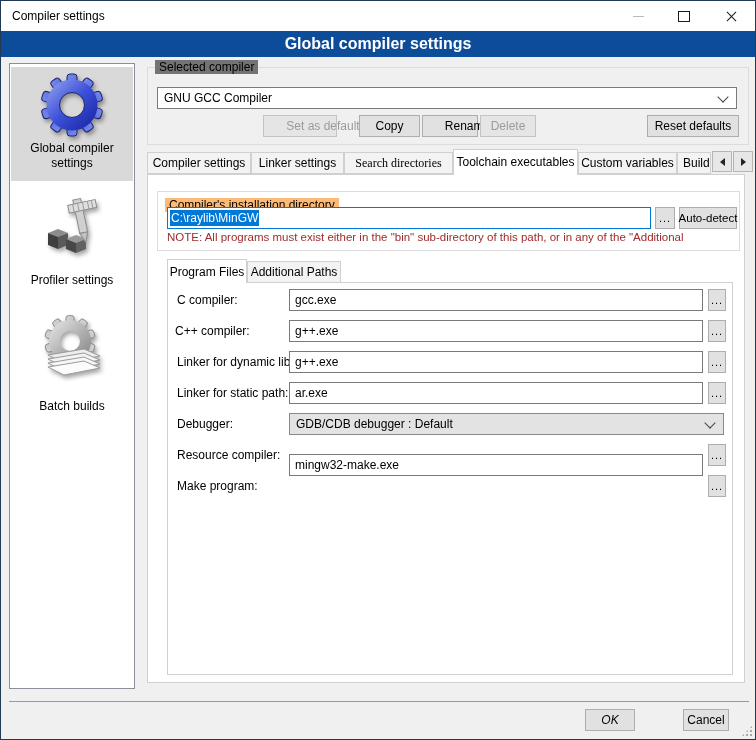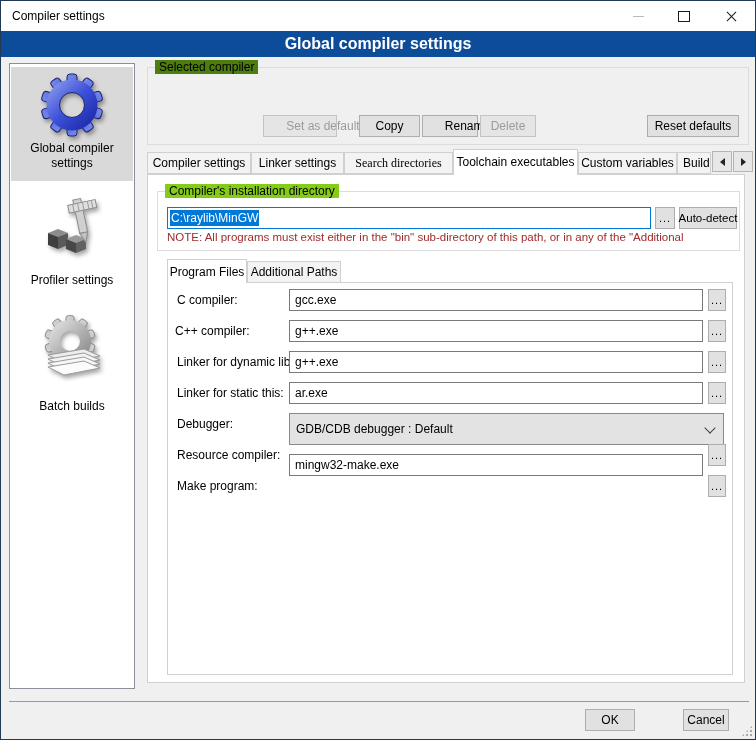--- a/index.html
+++ b/index.html
@@ -147,21 +147,25 @@
         <path d="M-24 8 L12 2 L28 9 L-8 16 Z" fill="#ededed" stroke="#9a9a9a"></path>
         <path d="M-24 12 L12 6 L28 13 L-8 20 Z" fill="#f3f3f3" stroke="#9a9a9a"></path>
         <path d="M-24 16 L12 10 L28 17 L-8 24 Z" fill="#f7f7f7" stroke="#9a9a9a"></path>
         <path d="M-24 20 L12 14 L28 21 L-8 28 Z" fill="#fbfbfb" stroke="#9a9a9a"></path>
       </g>
     </svg>
   </div>
   <div class="abs side-label" style="left:10px;top:398px;">Batch builds</div>
 
   <div class="abs groupbox" style="left:146px;top:66px;width:600px;height:76px;"></div>
-  <div class="abs glabel" style="left:154px;top:59px;background:#4d7c0f;">Selected compiler</div>
+  <div class="abs glabel" style="left:154px;top:59px;background:#737373;">Selected compiler</div>
+  <div class="abs combo" style="left:156px;top:86px;width:580px;height:22px;">
+    <span class="txt">GNU GCC Compiler</span>
+    <span class="chev"></span>
+  </div>
   <div class="abs btn disabled" style="left:262px;top:114px;width:74px;height:22px;padding-left:46px;">Set as default</div>
   <div class="abs btn" style="left:358px;top:114px;width:61px;height:22px;">Copy</div>
   <div class="abs btn" style="left:421px;top:114px;width:56px;height:22px;padding-left:35px;">Rename</div>
   <div class="abs btn disabled" style="left:479px;top:114px;width:56px;height:22px;">Delete</div>
   <div class="abs btn" style="left:646px;top:114px;width:92px;height:22px;">Reset defaults</div>
 
   <div class="abs tab" style="left:146px;top:151px;width:104px;">Compiler settings</div>
   <div class="abs tab" style="left:250px;top:151px;width:93px;">Linker settings</div>
   <div class="abs tab" style="left:343px;top:151px;width:109px;font-family:Liberation Serif, serif;">Search directories</div>
   <div class="abs tab active" style="left:452px;top:148px;width:125px;height:26px;">Toolchain executables</div>
@@ -170,21 +174,21 @@
   <div class="abs scrollbtn" style="left:711px;top:150px;">
     <span class="tri-l"></span>
   </div>
   <div class="abs scrollbtn" style="left:732px;top:150px;">
     <span class="tri-r"></span>
   </div>
 
   <div class="abs panel" style="left:146px;top:173px;width:598px;height:509px;"></div>
 
   <div class="abs groupbox" style="left:156px;top:190px;width:581px;height:58px;"></div>
-  <div class="abs glabel" style="left:164px;top:183px;background:#84cc16;">Compiler's installation directory</div>
+  <div class="abs glabel" style="left:164px;top:197px;background:#fdba74;">Compiler's installation directory</div>
   <div class="abs textbox" style="left:166px;top:206px;width:484px;height:22px;">
     <span class="seltext">C:\raylib\MinGW</span>
   </div>
   <div class="abs btn browse" style="left:654px;top:206px;width:20px;height:22px;">...</div>
   <div class="abs btn" style="left:678px;top:206px;width:58px;height:22px;font-size:11.5px;">Auto-detect</div>
   <div class="abs note" style="left:166px;top:230px;width:568px;height:15px;">NOTE: All programs must exist either in the "bin" sub-directory of this path, or in any of the "Additional</div>
 
   <div class="abs tab active" style="left:166px;top:258px;width:80px;height:24px;">Program Files</div>
   <div class="abs tab" style="left:246px;top:260px;width:94px;">Additional Paths</div>
   <div class="abs panel" style="left:166px;top:281px;width:566px;height:393px;"></div>
@@ -194,35 +198,35 @@
   <div class="abs btn browse" style="left:707px;top:288px;width:18px;height:22px;">...</div>
 
   <div class="abs rowlabel" style="left:158px;top:323px;margin-left:16px;">C++ compiler:</div>
   <input class="field" style="left: 288px; top: 319px; width: 414px;" readonly="" value="g++.exe">
   <div class="abs btn browse" style="left:707px;top:319px;width:18px;height:22px;">...</div>
 
   <div class="abs rowlabel" style="left:176px;top:354px;">Linker for dynamic libs:</div>
   <input class="field" style="left: 288px; top: 350px; width: 414px;" readonly="" value="g++.exe">
   <div class="abs btn browse" style="left:707px;top:350px;width:18px;height:22px;">...</div>
 
-  <div class="abs rowlabel" style="left:176px;top:385px;">Linker for static this:</div>
+  <div class="abs rowlabel" style="left:176px;top:385px;">Linker for static path:</div>
   <input class="field" style="left: 288px; top: 381px; width: 414px;" readonly="" value="ar.exe">
   <div class="abs btn browse" style="left:707px;top:381px;width:18px;height:22px;">...</div>
 
   <div class="abs rowlabel" style="left:176px;top:416px;">Debugger:</div>
-  <div class="abs combo gray" style="left:288px;top:412px;width:435px;height:32px;">
+  <div class="abs combo gray" style="left:288px;top:412px;width:435px;height:22px;">
     <span class="txt">GDB/CDB debugger : Default</span>
     <span class="chev"></span>
   </div>
 
   <div class="abs rowlabel" style="left:176px;top:447px;">Resource compiler:</div>
   <div class="abs btn browse" style="left:707px;top:443px;width:18px;height:22px;">...</div>
 
   <div class="abs rowlabel" style="left:176px;top:478px;">Make program:</div>
   <input class="field" style="left: 288px; top: 453px; width: 414px;" readonly="" value="mingw32-make.exe">
   <div class="abs btn browse" style="left:707px;top:474px;width:18px;height:22px;">...</div>
 
   <div class="abs sep" style="left:8px;top:700px;width:740px;height:1px;"></div>
-  <div class="abs btn" style="left:584px;top:708px;width:50px;height:22px;">OK</div>
+  <div class="abs btn" style="left:584px;top:708px;width:50px;height:22px;font-style:italic;">OK</div>
   <div class="abs btn" style="left:682px;top:708px;width:46px;height:22px;">Cancel</div>
   <div class="abs grip" style="left:740px;top:724px;"></div>
 
 </div>
 
 </body></html>

